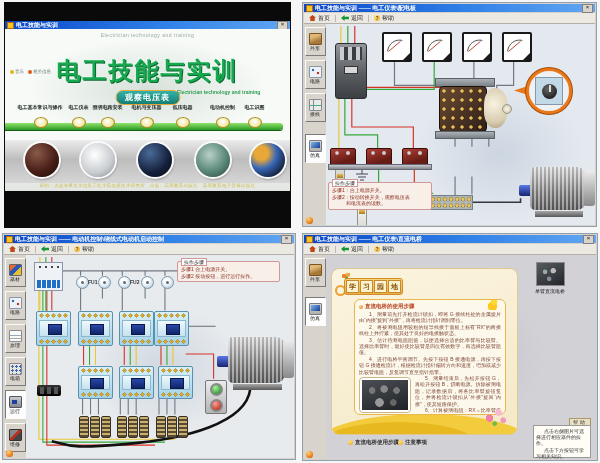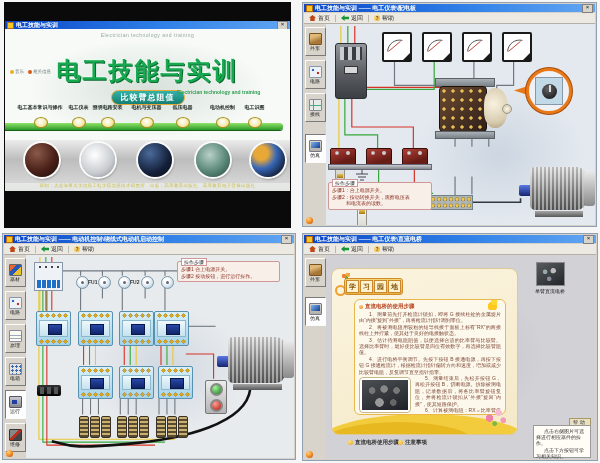--- a/index.html
+++ b/index.html
@@ -156,21 +156,21 @@
       <div class="engtop">Electrician technology and training</div>
       <div class="chip" style="left:5px;top:40px;">
         <span class="cdot" style="background:#e8b020;"></span>
         <span>音乐</span>
       </div>
       <div class="chip" style="left:23px;top:40px;">
         <span class="cdot" style="background:#e05818;"></span>
         <span>相关信息</span>
       </div>
       <div class="bigttl">电工技能与实训</div>
-      <div class="badge">比较臂总阻值</div>
+      <div class="badge">观察电压表</div>
       <div class="engsub">Electrician technology and training</div>
       <div class="gstripe"></div>
       <div class="mlabel" style="left:11px;width:48px;">电工基本常识与操作</div>
       <div class="mlabel" style="left:55px;width:37px;">电工仪表</div>
       <div class="mlabel" style="left:84px;width:37px;">照明电路安装</div>
       <div class="mlabel" style="left:123px;width:37px;">电机与变压器</div>
       <div class="mlabel" style="left:159px;width:37px;">低压电器</div>
       <div class="mlabel" style="left:199px;width:37px;">电动机控制</div>
       <div class="mlabel" style="left:231px;width:37px;">电工识图</div>
       <div class="oval" style="left:29px;"></div>

